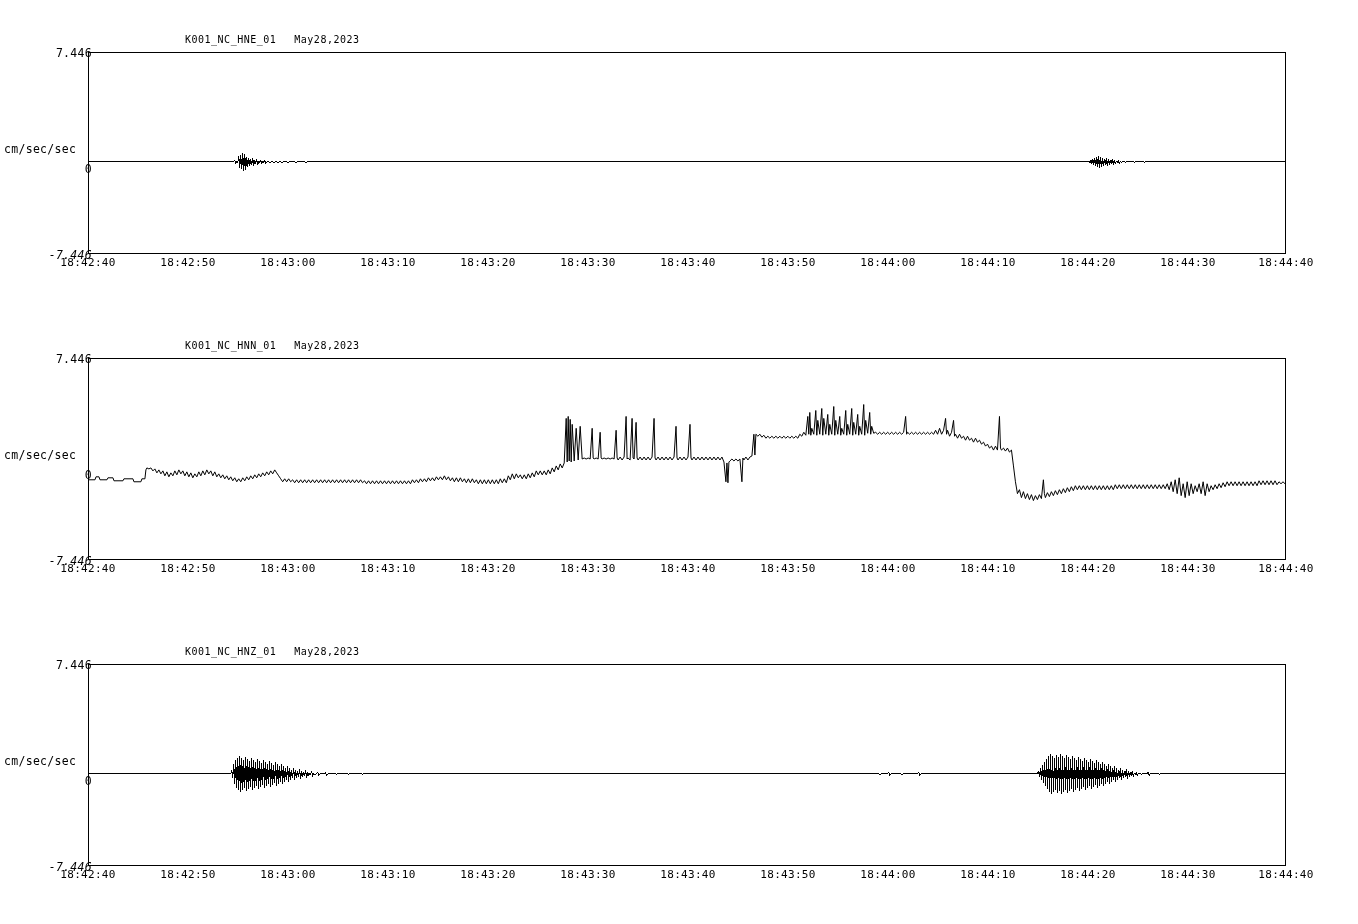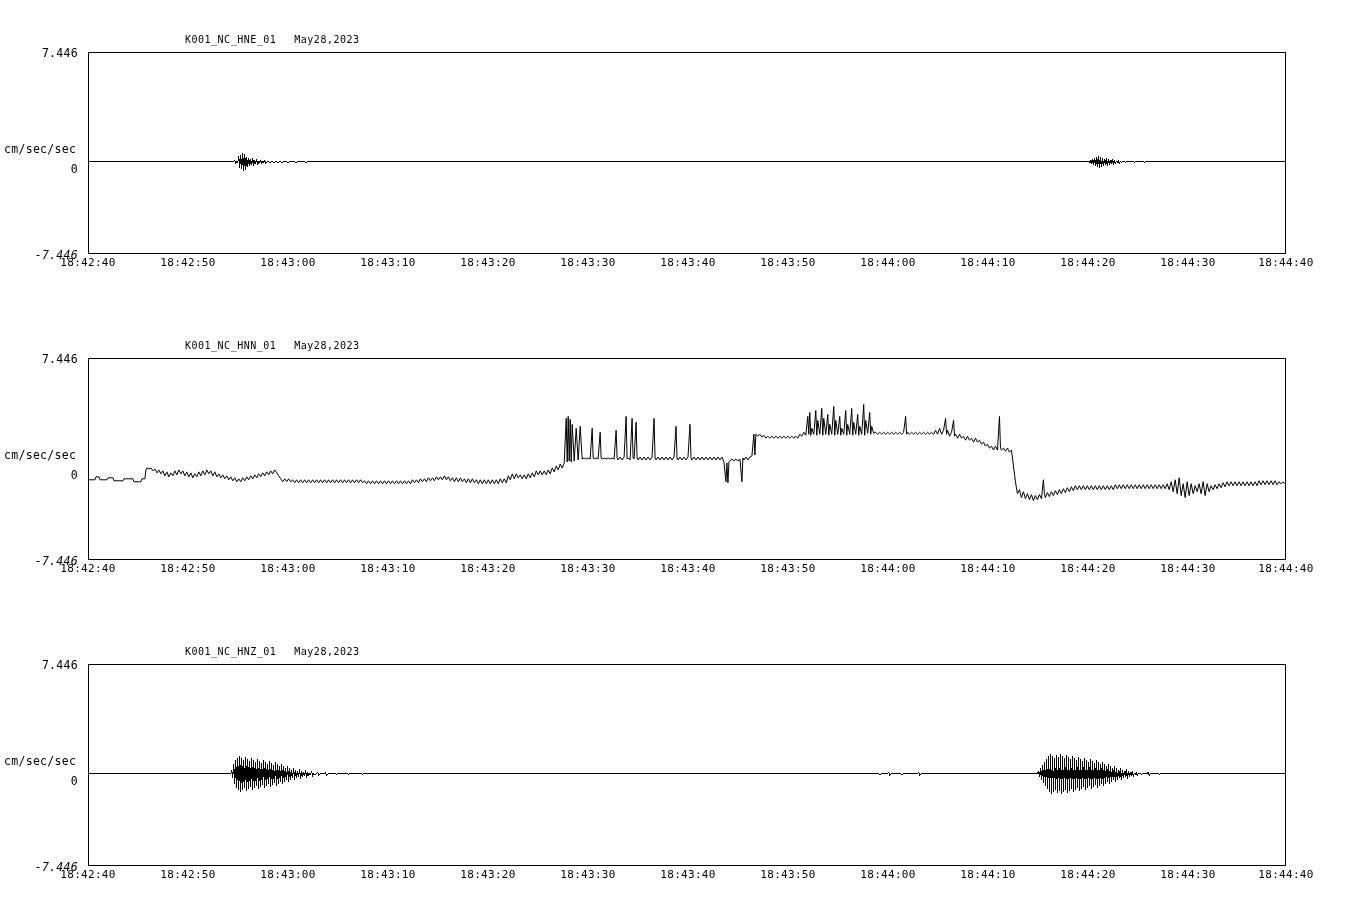--- a/index.html
+++ b/index.html
@@ -65,21 +65,21 @@
     left: 4px;
     top: 118px;
     font-size: 11.5px;
     letter-spacing: 0.3px;
   }
   .ytick {
     position: absolute;
     font-size: 11.5px;
     text-align: right;
     width: 76px;
-    left: 2px;
+    left: 16px;
     letter-spacing: 0.3px;
   }
   .ytick-top    { top: 22px; }
   .ytick-mid    { top: 138px; }
   .ytick-bottom { top: 224px; font-style: italic; }
 
   .xaxis {
     position: absolute;
     left: 0;
     top: 232px;

